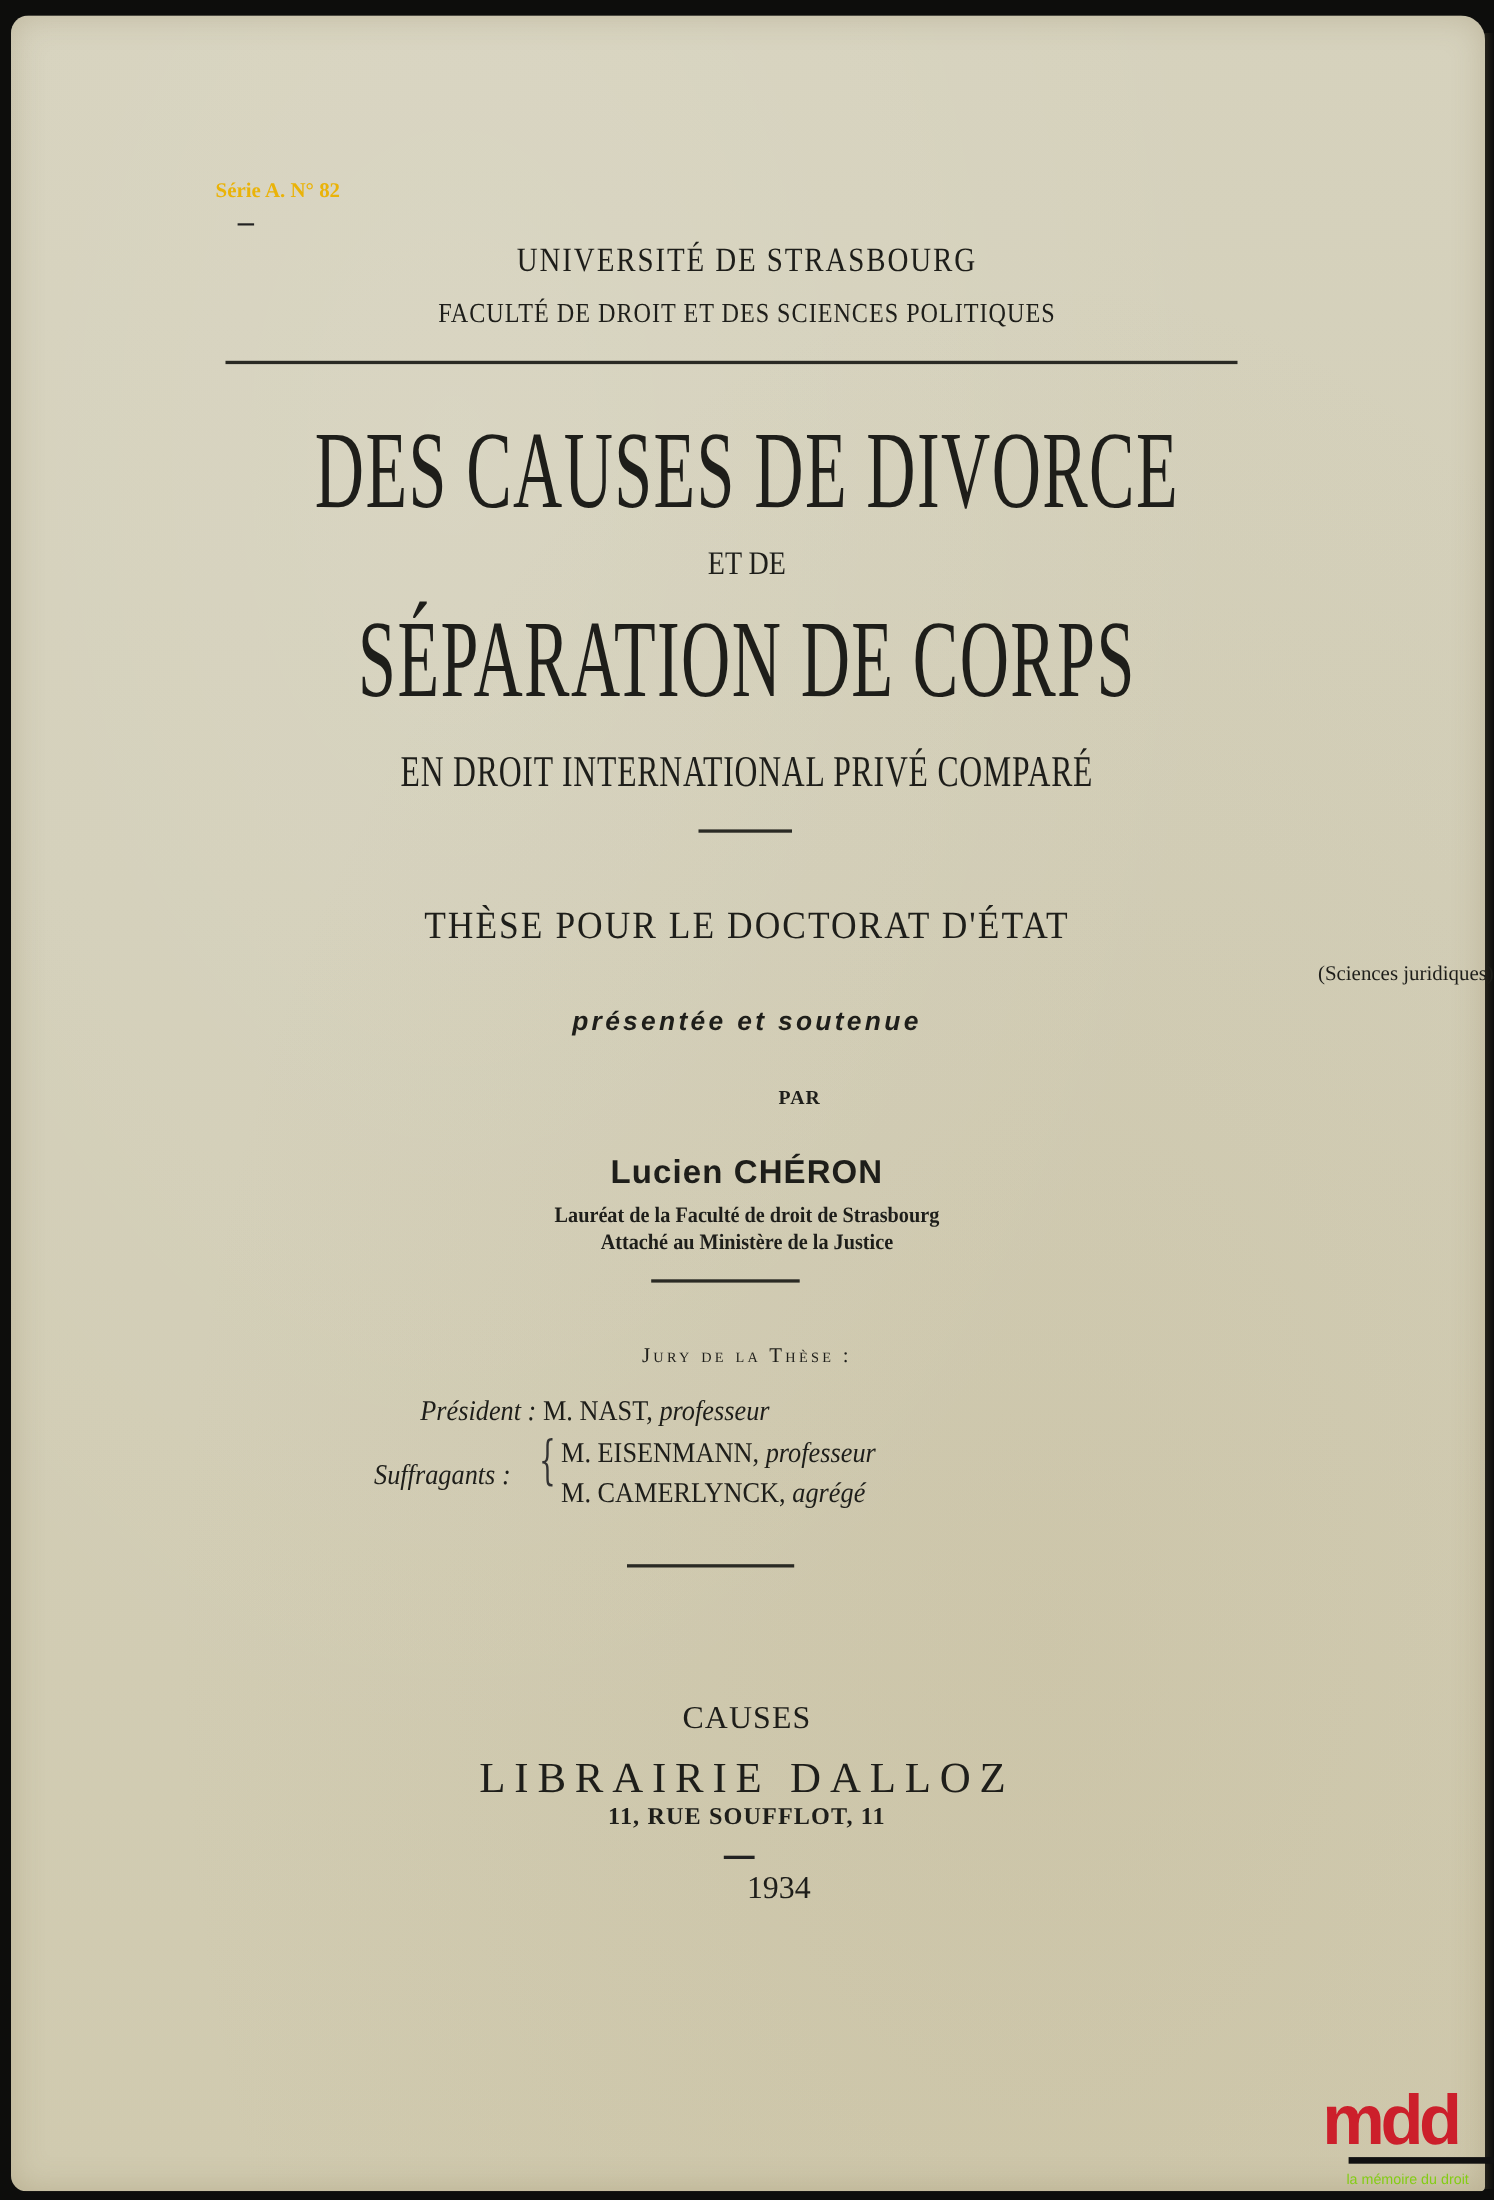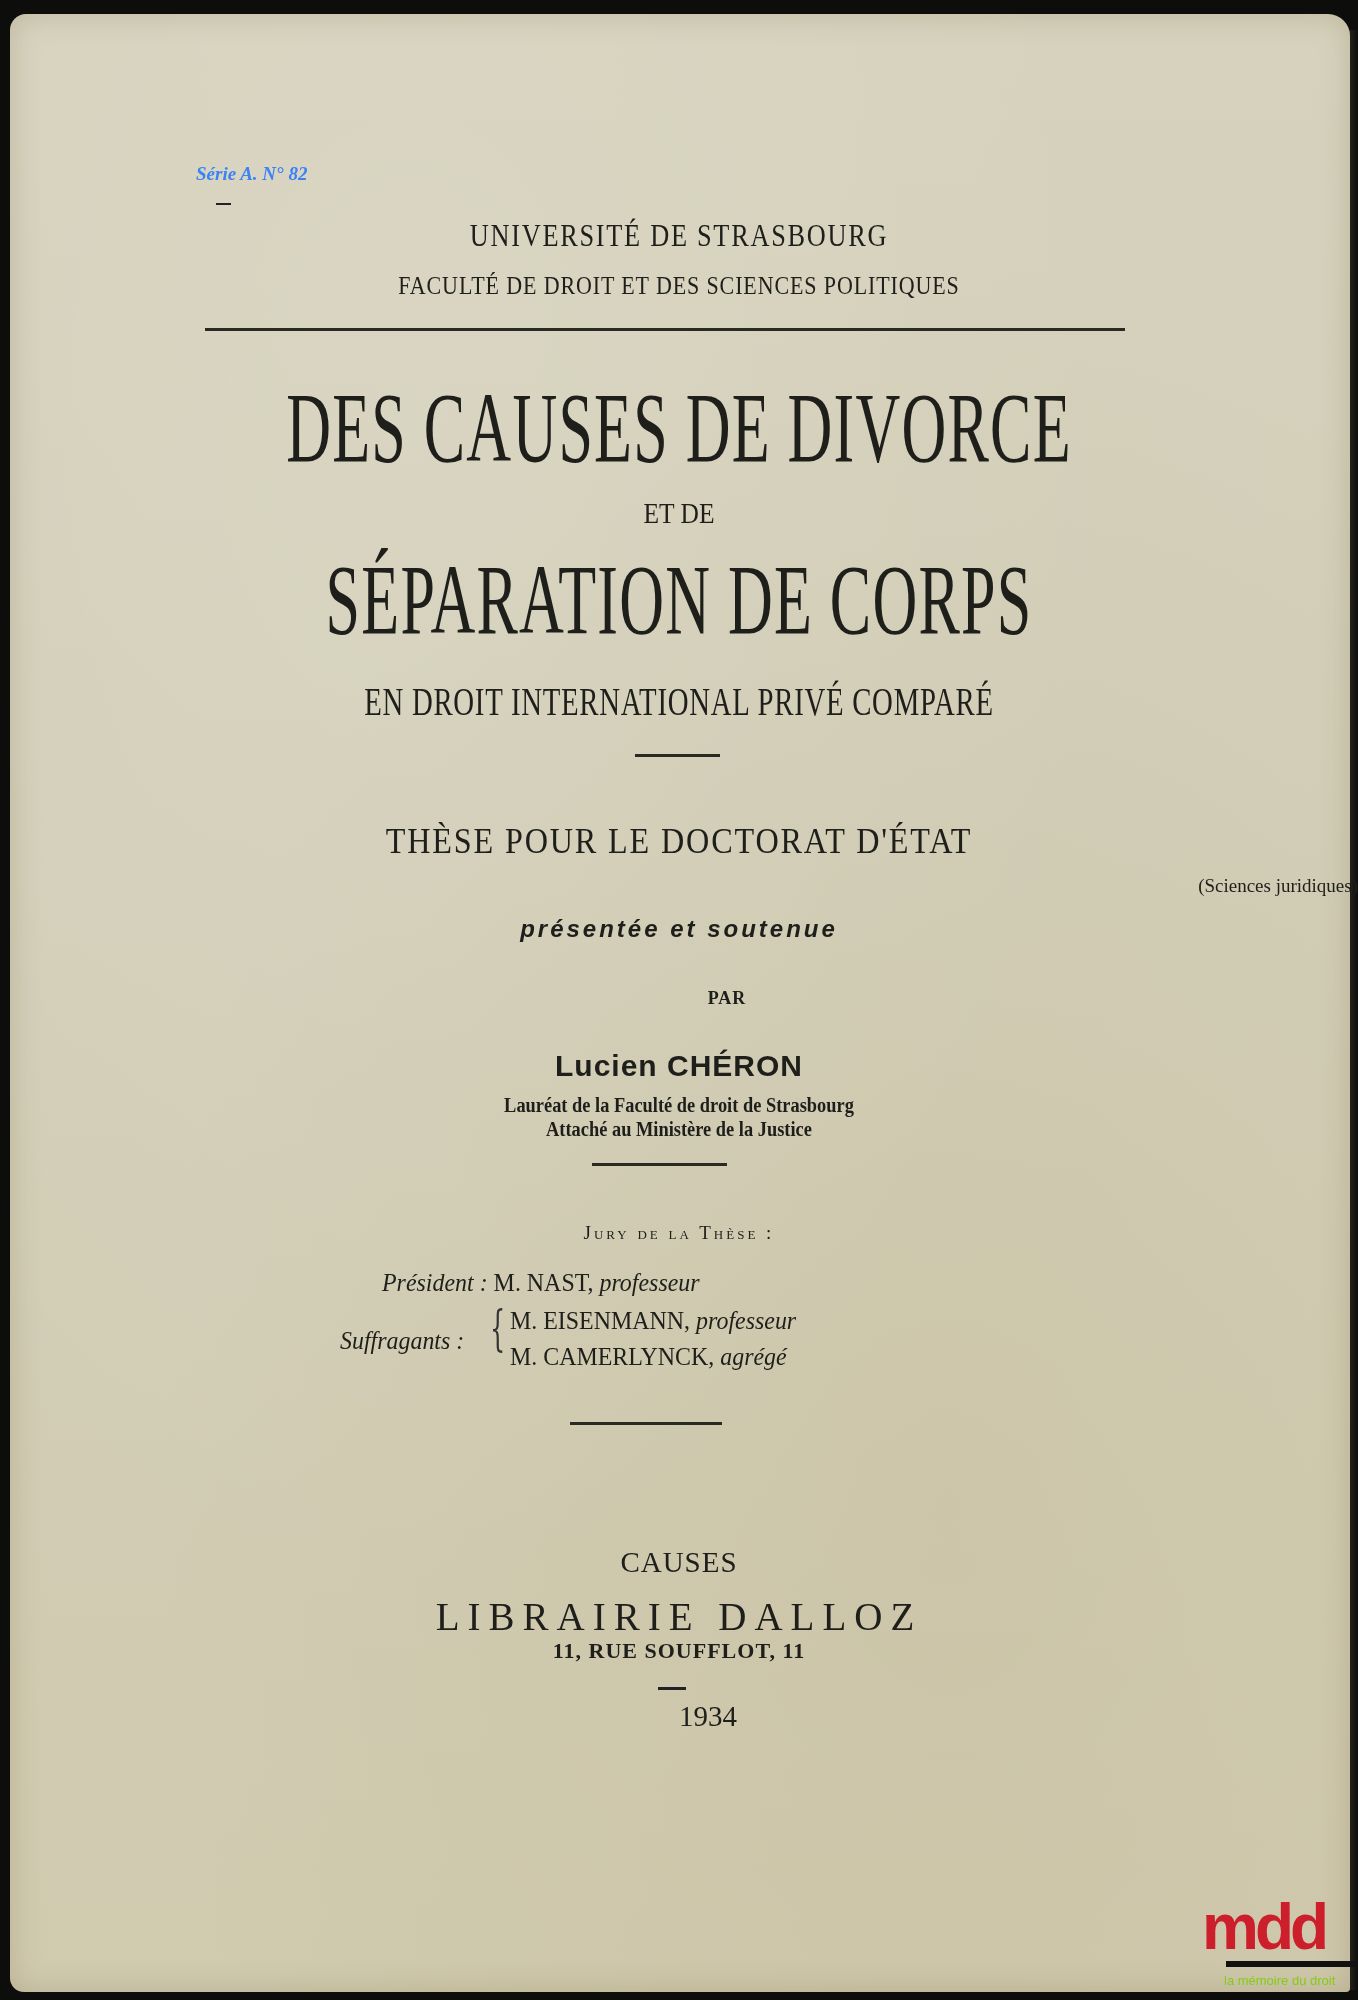--- a/index.html
+++ b/index.html
@@ -25,21 +25,21 @@
     position: absolute; right: 0; top: 30px; width: 16px; height: 1960px;
     background: linear-gradient(90deg, #3a3629, #0d0d0c);
   }
   .t { position: absolute; left: 0; width: 1358px; text-align: center; color: #1e1e1a; white-space: nowrap; }
   .serif { font-family: "Liberation Serif", "DejaVu Serif", serif; }
   .cond { font-family: "Liberation Serif", serif; transform-origin: center; }
   .sans { font-family: "Liberation Sans", "DejaVu Sans", sans-serif; }
   .rule { position: absolute; height: 3px; background: #2a2a24; }
   .serie {
     position: absolute; left: 196px; top: 163px; font-size: 19px; font-weight: bold;
-    font-family: "Liberation Serif", serif; color: #3b82f6; font-style: italic;
+    font-family: "Liberation Serif", serif; color: #eab308;
   }
   .serie-dash { position: absolute; left: 216px; top: 203px; width: 15px; height: 2px; background: #222; }
   .univ { top: 218px; font-size: 31px; letter-spacing: 2px; transform: scaleX(0.85); }
   .fac { top: 272px; font-size: 25px; letter-spacing: 1px; transform: scaleX(0.88); }
   .title1 { top: 378px; font-size: 100px; letter-spacing: 2px; transform: scaleX(0.62); line-height: 1; }
   .etde { top: 496px; font-size: 30px; transform: scaleX(0.85); }
   .title2 { top: 550px; font-size: 100px; letter-spacing: 2px; transform: scaleX(0.62); line-height: 1; }
   .subtitle { top: 678px; font-size: 40px; transform: scaleX(0.72); letter-spacing: 1px; }
   .these { top: 822px; font-size: 35px; letter-spacing: 2px; transform: scaleX(0.92); }
   .sci { top: 875px; font-size: 19px; text-align: right; }

